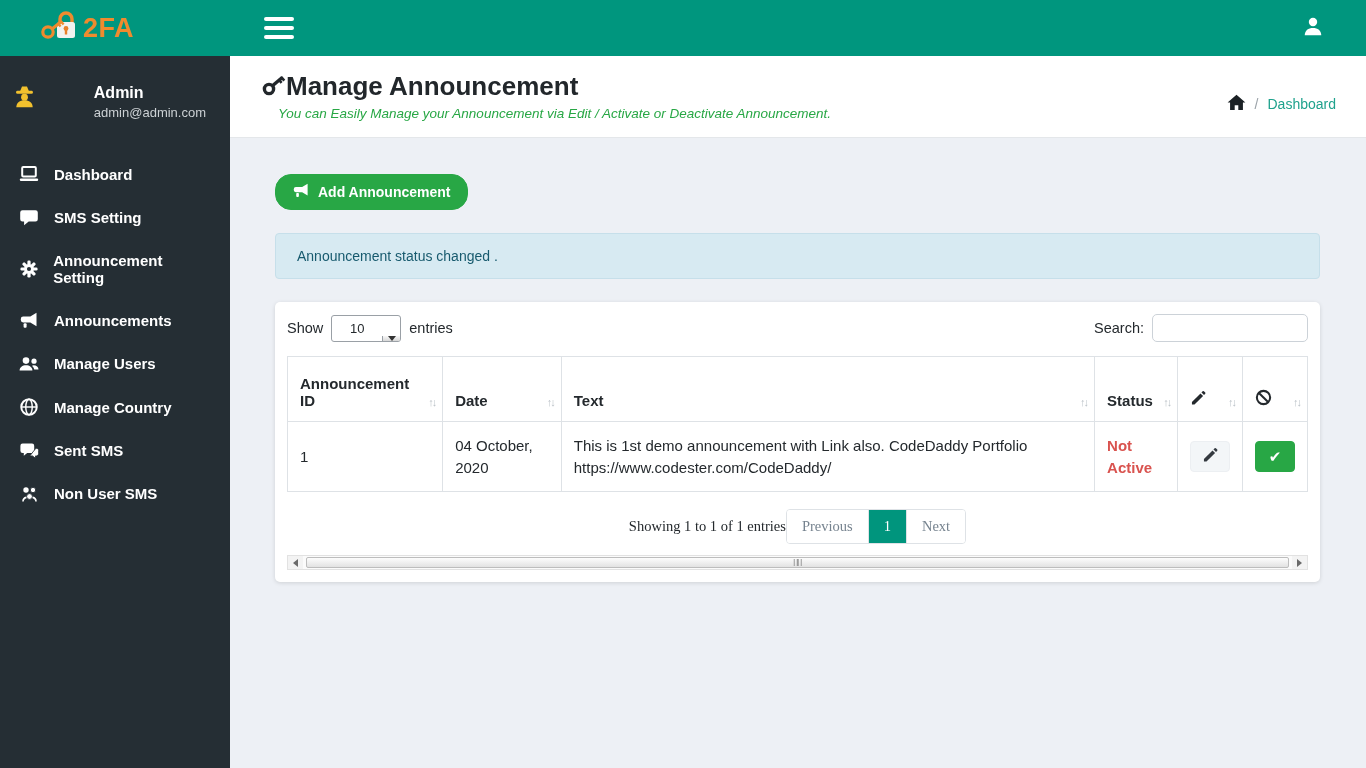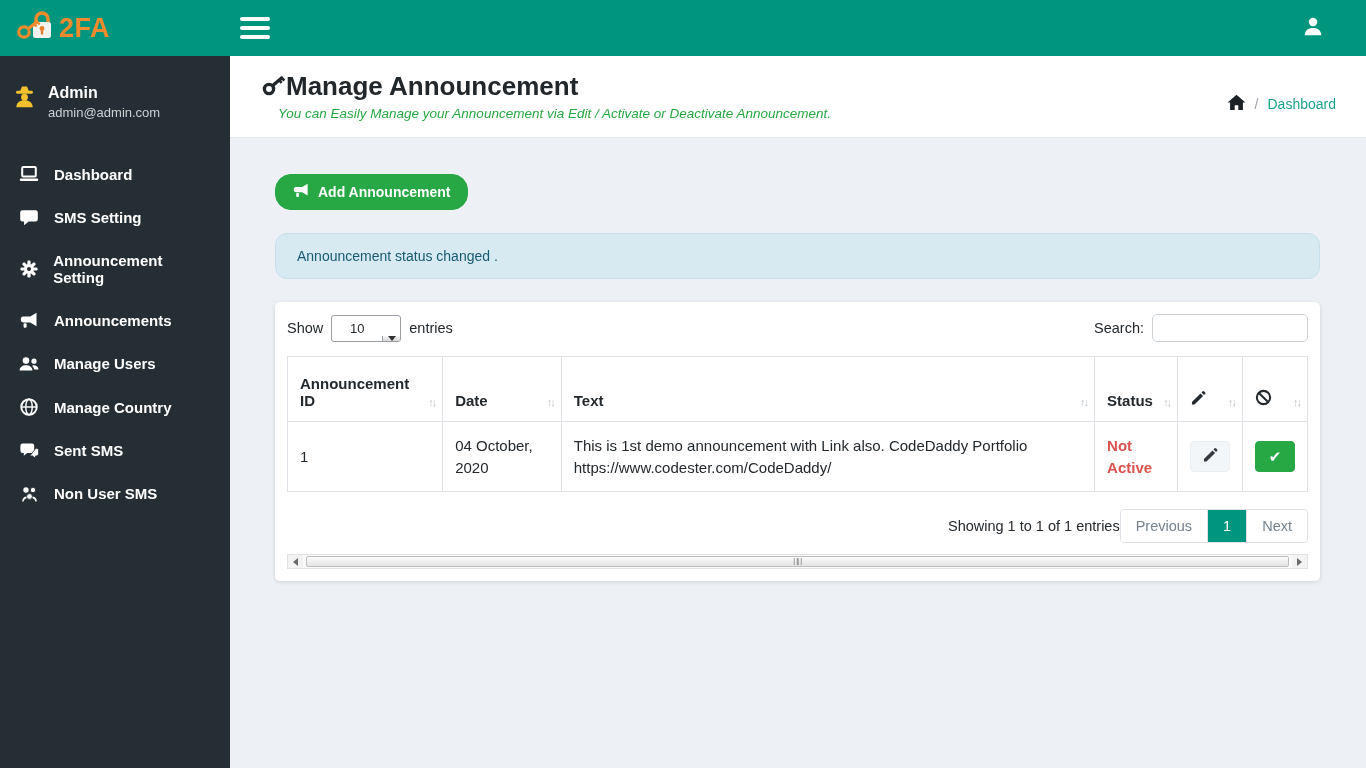--- a/index.html
+++ b/index.html
@@ -3,30 +3,30 @@
 <meta charset="utf-8">
 <style>
   * { margin:0; padding:0; box-sizing:border-box; }
   html,body { width:1366px; height:768px; overflow:hidden;
     font-family:"Liberation Sans", sans-serif; background:#edf0f5; color:#24292d; }
 
   
   .topbar { position:fixed; top:0; left:0; width:1366px; height:56px;
     background:#00967e; display:flex; align-items:center; z-index:20; }
   .brand { width:230px; height:56px; display:flex; align-items:center;
-    padding-left:16px; gap:5px; }
+    padding-left:16px; gap:5px;margin-left:24px; }
   .brand-name { color:#ef8b2e; font-size:27px; font-weight:bold; letter-spacing:.5px; }
   .hamburger { margin-left:10px; cursor:pointer; }
   .hamburger div { width:30px; height:4.5px; background:#fff; border-radius:2px; margin:4.5px 0; }
   .topbar-right { margin-left:auto; margin-right:42px; display:flex; align-items:center; }
 
   
   .sidebar { position:fixed; top:56px; left:0; width:230px; height:712px;
     background:#252e34; color:#fff; }
-  .user-panel { display:flex; align-items:flex-start; gap:11px; padding:28px 4px 8px 12px; }
+  .user-panel { display:flex; align-items:flex-start; gap:11px; padding:28px 24px 8px 12px;justify-content:space-between; }
   .user-name { font-size:16px; font-weight:bold; color:#fff; }
   .user-email { font-size:13px; color:#ccd1d4; margin-top:3px; }
   .nav { margin-top:24px; }
   .nav-item { display:flex; align-items:center; gap:14px; padding:13px 18px;
     font-size:15px; font-weight:600; color:#fff; cursor:pointer; }
   .nav-item .ic { width:22px; display:flex; justify-content:center; }
 
   
   .main { margin-left:230px; padding-top:56px; }
   .page-header { background:#fff; padding:15px 30px 16px 32px; display:flex;
@@ -36,21 +36,21 @@
   .page-subtitle { color:#28a745; font-style:italic; font-size:13.5px; margin-top:4px; margin-left:16px; }
   .breadcrumb { display:flex; align-items:center; gap:9px; margin-top:16px; font-size:14px; }
   .crumb-sep { color:#9aa2a8; }
   .crumb-link { color:#1fa28d; text-decoration:none; cursor:pointer; }
 
   .content { padding:36px 46px 0 45px; }
   .btn-add { background:#28a745; border:1px solid #28a745; color:#fff; font-weight:bold;
     font-size:14px; border-radius:16px; padding:8px 17px; display:inline-flex;
     align-items:center; gap:9px; cursor:pointer; font-family:inherit; }
   .alert { margin-top:23px; background:#d7eaf2; border:1px solid #c6dfea; color:#175a6e;
-    padding:14px 21px; border-radius:12px; font-size:14px; }
+    padding:14px 21px; border-radius:4px; font-size:14px; }
 
   .card { margin-top:23px; background:#fff; border-radius:5px;
     box-shadow:0 1px 4px rgba(0,0,0,.13); padding:12px; }
   .table-controls { display:flex; justify-content:space-between; align-items:center; font-size:14.5px; }
   .show-group, .search-group { display:flex; align-items:center; gap:8px; }
   .select-box { width:70px; height:27px; border:1px solid #9aa0a6; border-radius:3px;
     background:#fff; display:flex; overflow:hidden; cursor:pointer;align-items:flex-end; }
   .select-value { flex:1; text-align:center; line-height:25px; font-size:13px; }
   .select-arrow { width:18px; background:linear-gradient(#f8f8f8,#d7d7d7);
     border-left:1px solid #9aa0a6; display:flex; align-items:center; justify-content:center; }
@@ -68,21 +68,21 @@
   .sort { position:absolute; right:7px; bottom:13px; color:#bcc2c8; font-size:11px;
     letter-spacing:-2px; font-weight:normal; }
   .status-cell { color:#d9534f; font-weight:bold; }
   .center { text-align:center; }
   .btn-edit { width:40px; height:31px; background:#f3f6f8; border:1px solid #eceff2;
     border-radius:4px; display:inline-flex; align-items:center; justify-content:center; cursor:pointer; }
   .btn-check { width:40px; height:31px; background:#28a745; border:1px solid #28a745;
     border-radius:4px; color:#fff; font-size:15px; display:inline-flex; align-items:center;
     justify-content:center; cursor:pointer; }
 
-  .table-footer { display:flex; justify-content:flex-end; align-items:center; margin-top:17px; }
+  .table-footer { display:flex; justify-content:center; align-items:center; margin-top:17px;font-family:Liberation Serif, serif; }
   .info { font-size:14.5px; }
   .pagination { display:flex; border:1px solid #dee2e6; border-radius:4px; overflow:hidden;
     font-size:14.5px; }
   .page-btn { padding:8px 15px; color:#76838f; background:#fff; cursor:pointer; }
   .page-btn + .page-btn { border-left:1px solid #dee2e6; }
   .page-btn.active { background:#00957d; color:#fff; }
 
   .hscrollbar { margin-top:11px; height:15px; border:1px solid #e2e2e2; background:#fbfbfb;
     display:flex; align-items:center; }
   .sb-arrow { width:15px; height:100%; display:flex; align-items:center; justify-content:center;

